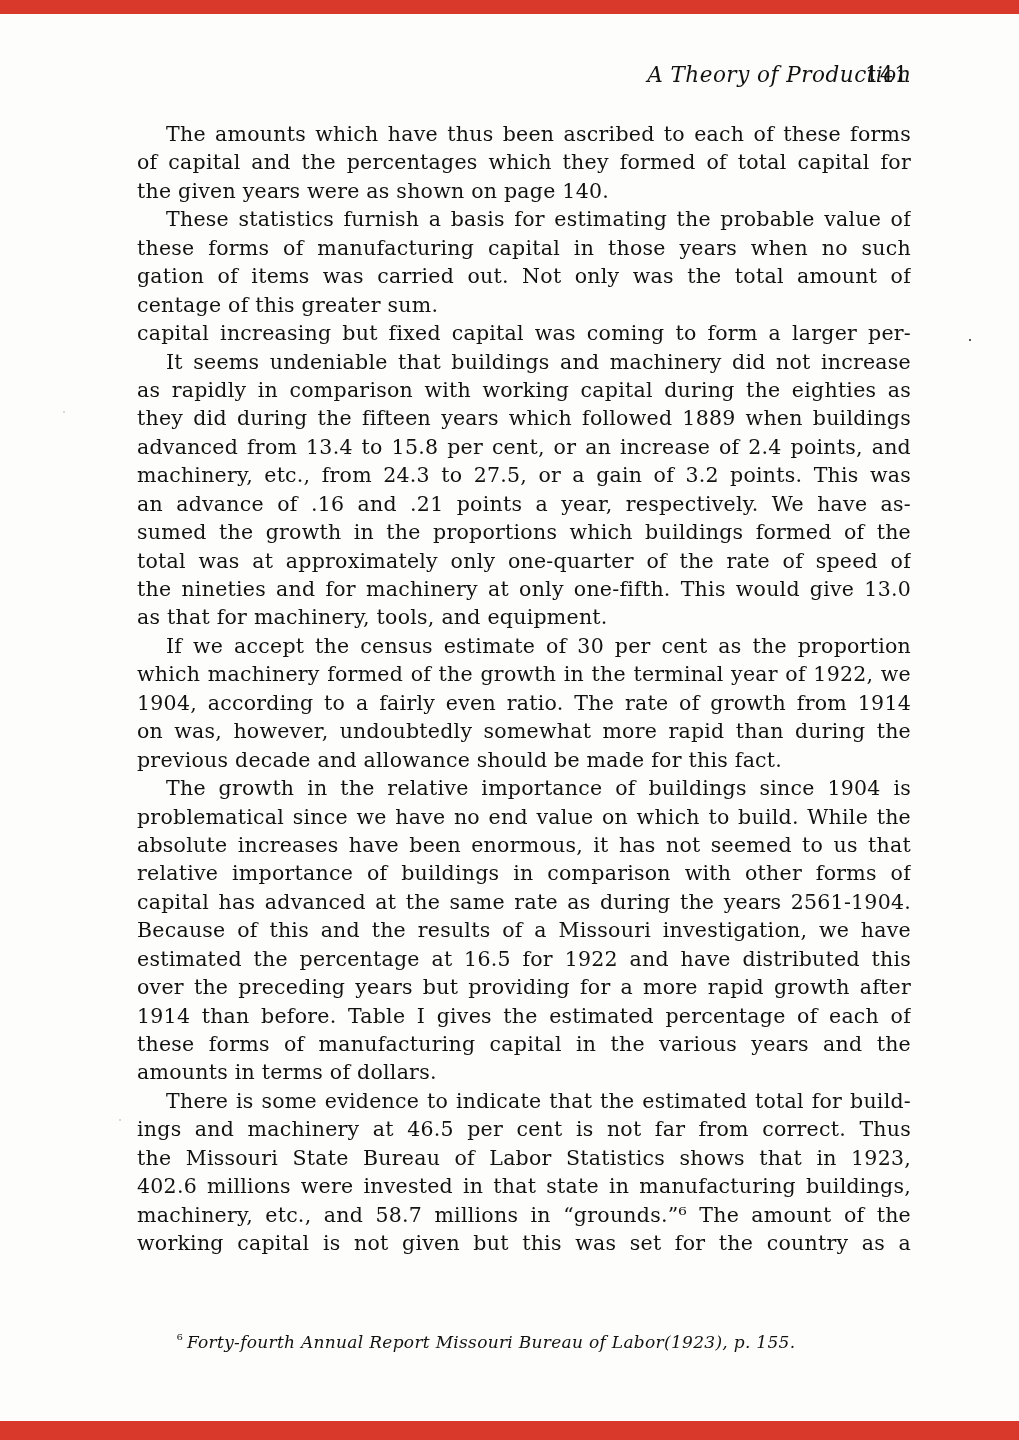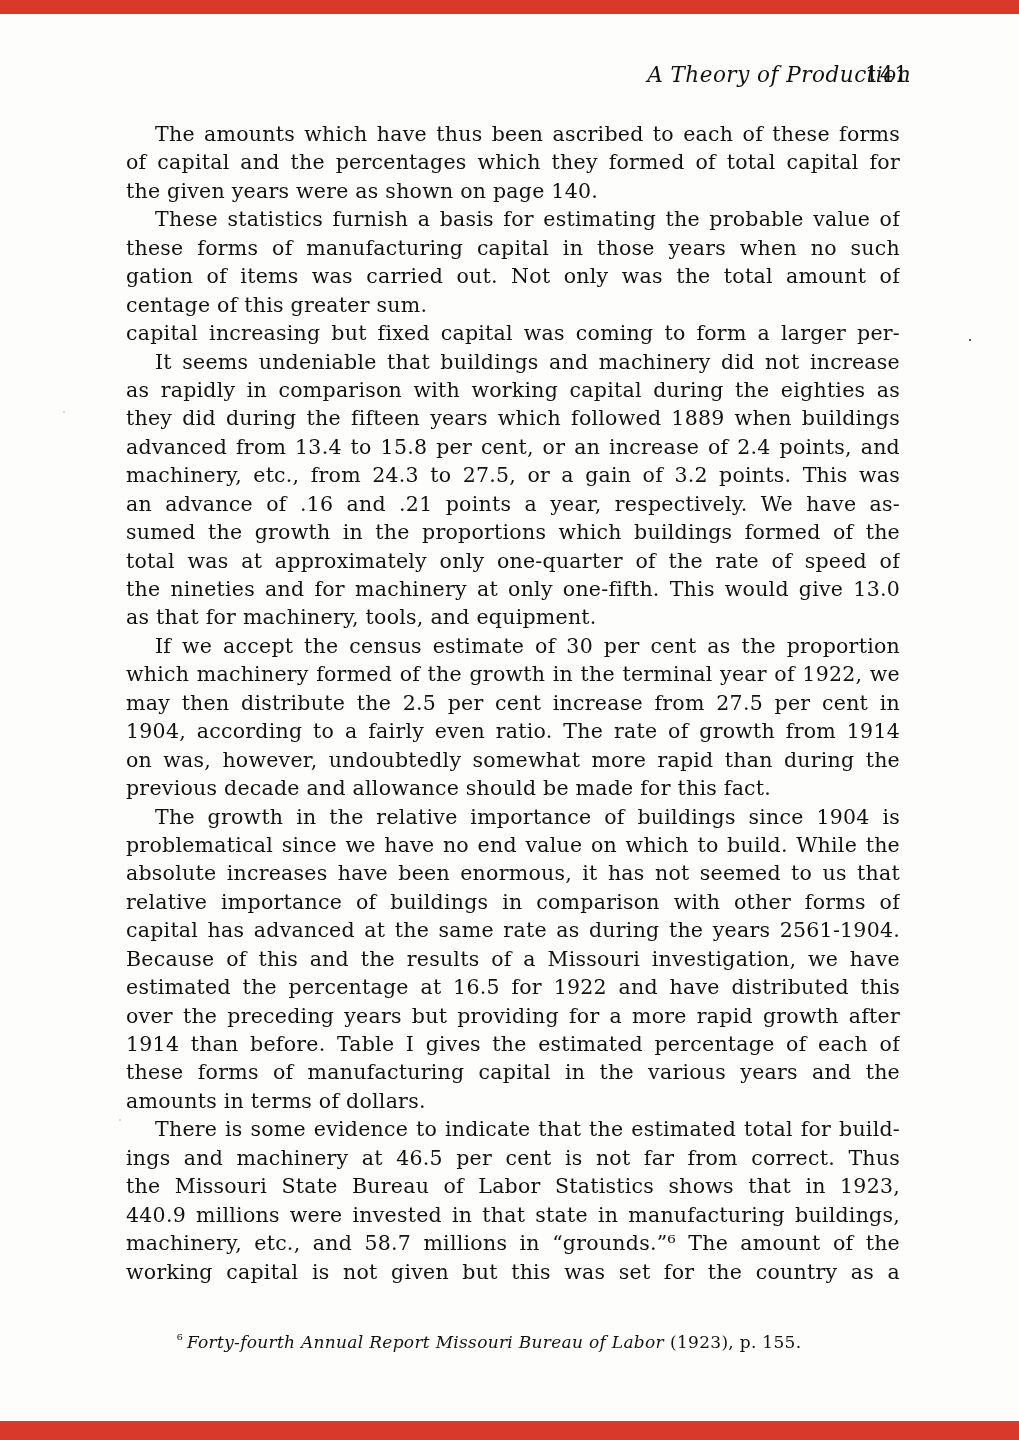--- a/index.html
+++ b/index.html
@@ -53,21 +53,21 @@
     position: absolute;
     top: 0;
     right: 2px;
     font-style: normal;
     letter-spacing: 1px;
   }
 
   .body-text {
     position: absolute;
     top: 120px;
-    left: 126px;
+    left: 137px;
     width: 774px;
   }
   .line {
     height: 28.45px;
     line-height: 28.45px;
     font-size: 20.5px;
     letter-spacing: 0.25px;
     white-space: normal;
     text-align: justify;
     text-align-last: justify;
@@ -88,21 +88,21 @@
     line-height: 22px;
     letter-spacing: 0.3px;
   }
   .footnote .marker {
     font-style: normal;
     font-size: 14px;
     vertical-align: 3px;
     margin-right: 4px;
   }
   .footnote .source { font-style: italic; }
-  .footnote .citation { margin-left: 6px; }
+  .footnote .citation { font-style: italic; }
 </style>
 </head>
 <body>
 
 <div class="scan-page" style="background-color: rgb(253, 253, 251); color: rgb(18, 18, 18);">
 
   <div class="edge-bar top" style="background-color: rgb(216, 57, 42);"></div>
 
   <div class="running-header">
     <span class="title">A Theory of Production</span>
@@ -124,39 +124,38 @@
       <div class="line">they did during the fifteen years which followed 1889 when buildings</div>
       <div class="line">advanced from 13.4 to 15.8 per cent, or an increase of 2.4 points, and</div>
       <div class="line">machinery, etc., from 24.3 to 27.5, or a gain of 3.2 points.  This was</div>
       <div class="line">an advance of .16 and .21 points a year, respectively.  We have as-</div>
       <div class="line">sumed the growth in the proportions which buildings formed of the</div>
       <div class="line">total was at approximately only one-quarter of the rate of speed of</div>
       <div class="line">the nineties and for machinery at only one-fifth.  This would give 13.0</div>
       <div class="line para-end">as that for machinery, tools, and equipment.</div>
       <div class="line indent">If we accept the census estimate of 30 per cent as the proportion</div>
       <div class="line">which machinery formed of the growth in the terminal year of 1922, we</div>
-      <div class="line">may then distribute the 2.5 per cent increase from 27.5 per cent in</div>
       <div class="line">1904, according to a fairly even ratio.  The rate of growth from 1914</div>
       <div class="line">on was, however, undoubtedly somewhat more rapid than during the</div>
       <div class="line para-end">previous decade and allowance should be made for this fact.</div>
       <div class="line indent">The growth in the relative importance of buildings since 1904 is more</div>
       <div class="line">problematical since we have no end value on which to build.  While the</div>
       <div class="line">absolute increases have been enormous, it has not seemed to us that the</div>
       <div class="line">relative importance of buildings in comparison with other forms of</div>
       <div class="line">capital has advanced at the same rate as during the years 2561-1904.</div>
       <div class="line">Because of this and the results of a Missouri investigation, we have</div>
       <div class="line">estimated the percentage at 16.5 for 1922 and have distributed this</div>
       <div class="line">over the preceding years but providing for a more rapid growth after</div>
       <div class="line">1914 than before.  Table I gives the estimated percentage of each of</div>
       <div class="line">these forms of manufacturing capital in the various years and the</div>
       <div class="line para-end">amounts in terms of dollars.</div>
       <div class="line indent">There is some evidence to indicate that the estimated total for build-</div>
       <div class="line">ings and machinery at 46.5 per cent is not far from correct.  Thus</div>
       <div class="line">the Missouri State Bureau of Labor Statistics shows that in 1923,</div>
-      <div class="line">440.9 millions were invested in that state in manufacturing buildings,</div>
+      <div class="line">402.6 millions were invested in that state in manufacturing buildings,</div>
       <div class="line">machinery, etc., and 58.7 millions in “grounds.”⁶  The amount of the</div>
       <div class="line">working capital is not given but this was set for the country as a</div>
     </div>
 
   <div class="footnote">
     <span class="marker">⁶</span><span class="source">Forty-fourth Annual Report Missouri Bureau of Labor</span><span class="citation">(1923), p. 155.</span>
   </div>
 
   <div class="edge-bar bottom" style="background-color: rgb(216, 57, 42);"></div>
 

